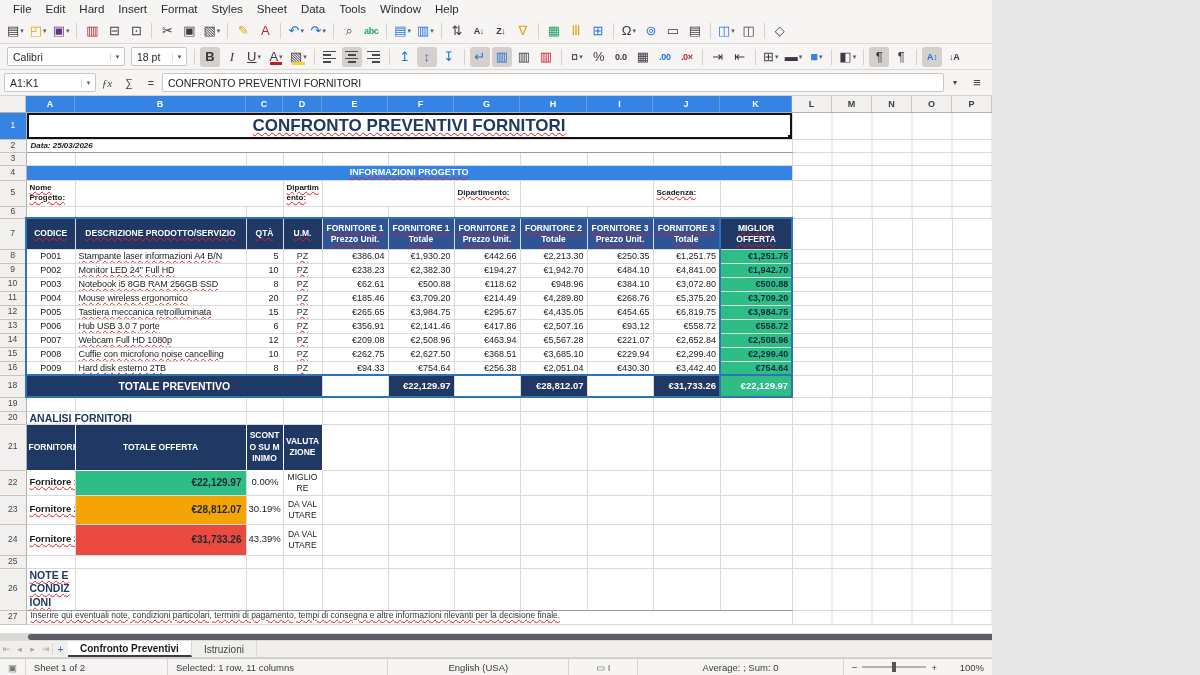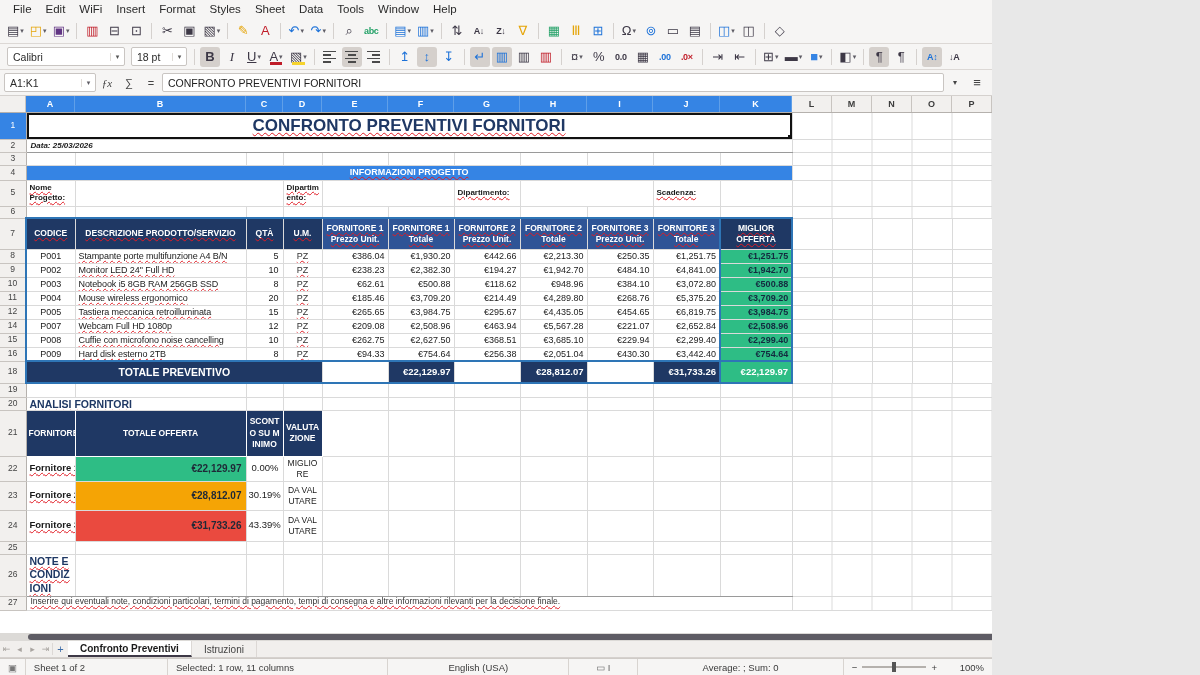--- a/index.html
+++ b/index.html
@@ -107,21 +107,21 @@
   .ztrack{position:relative;width:64px;height:2px;background:#b5b1ad;}
   .zthumb{position:absolute;left:30px;top:-4px;width:4px;height:10px;background:#555;}
 </style>
 </head>
 <body>
 
 <div class="app">
   <div class="menubar" id="menubar">
       <span class="menu-item">File</span>
       <span class="menu-item">Edit</span>
-      <span class="menu-item">WiFi</span>
+      <span class="menu-item">Hard</span>
       <span class="menu-item">Insert</span>
       <span class="menu-item">Format</span>
       <span class="menu-item">Styles</span>
       <span class="menu-item">Sheet</span>
       <span class="menu-item">Data</span>
       <span class="menu-item">Tools</span>
       <span class="menu-item">Window</span>
       <span class="menu-item">Help</span>
     </div>
   <div class="tbar" id="tb1">
@@ -524,21 +524,21 @@
             </td>
             <td class="h7 navy bt bl brr sqc">
               <div>MIGLIOR</div>
               <div>OFFERTA</div>
             </td>
             <td class="rest"></td>
           </tr>
           <tr style="height: 14px;">
             <td class="rowhdr">8</td>
             <td class="pc bl">P001</td>
-            <td class="pd sqc">Stampante porte multifunzione A4 B/N</td>
+            <td class="pd sqc">Stampante laser informazioni A4 B/N</td>
             <td class="pr">5</td>
             <td class="pu sqc">PZ</td>
             <td class="pm">€386.04</td>
             <td class="pm">€1,930.20</td>
             <td class="pm">€442.66</td>
             <td class="pm">€2,213.30</td>
             <td class="pm">€250.35</td>
             <td class="pm">€1,251.75</td>
             <td class="pb bl brr">€1,251.75</td>
             <td class="rest"></td>
@@ -594,20 +594,35 @@
             <td class="pd sqc">Tastiera meccanica retroilluminata</td>
             <td class="pr">15</td>
             <td class="pu sqc">PZ</td>
             <td class="pm">€265.65</td>
             <td class="pm">€3,984.75</td>
             <td class="pm">€295.67</td>
             <td class="pm">€4,435.05</td>
             <td class="pm">€454.65</td>
             <td class="pm">€6,819.75</td>
             <td class="pb bl brr">€3,984.75</td>
+            <td class="rest"></td>
+          </tr>
+          <tr style="height: 14px;">
+            <td class="rowhdr">13</td>
+            <td class="pc bl">P006</td>
+            <td class="pd sqc">Hub USB 3.0 7 porte</td>
+            <td class="pr">6</td>
+            <td class="pu sqc">PZ</td>
+            <td class="pm">€356.91</td>
+            <td class="pm">€2,141.46</td>
+            <td class="pm">€417.86</td>
+            <td class="pm">€2,507.16</td>
+            <td class="pm">€93.12</td>
+            <td class="pm">€558.72</td>
+            <td class="pb bl brr">€558.72</td>
             <td class="rest"></td>
           </tr>
           <tr style="height: 14px;">
             <td class="rowhdr">14</td>
             <td class="pc bl">P007</td>
             <td class="pd sqc">Webcam Full HD 1080p</td>
             <td class="pr">12</td>
             <td class="pu sqc">PZ</td>
             <td class="pm">€209.08</td>
             <td class="pm">€2,508.96</td>

